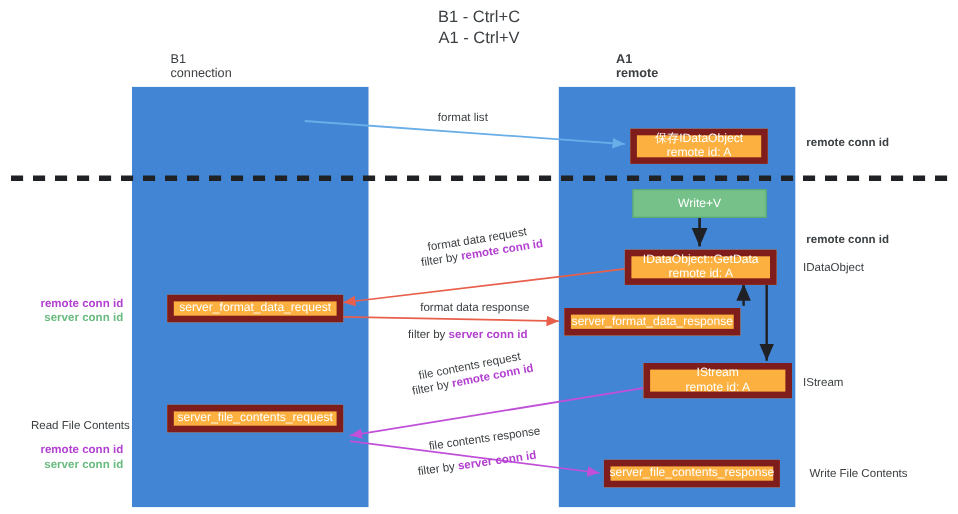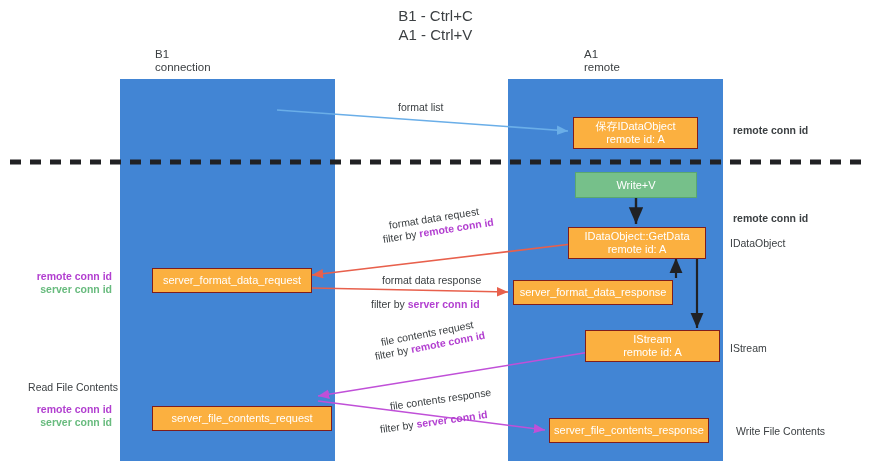--- a/index.html
+++ b/index.html
@@ -23,21 +23,21 @@
 
   .lane{position:absolute;background:#4285d4;}
 
   .box{
     position:absolute;box-sizing:border-box;
     display:flex;align-items:center;justify-content:center;
     text-align:center;color:#ffffff;font-size:11px;line-height:13px;
     white-space:pre-line;padding:2px 4px;
   }
   .box.green{background:#76c08a;border:1px solid #5aa770;}
-  .box.orange{background:#fbb040;border:1px solid #7f1d1d;}
+  .box.orange{background:#fbb040;border:6px solid #7f1d1d;}
 
   .lbl{position:absolute;font-size:10.5px;color:#3c4043;line-height:13px;white-space:nowrap;}
   .purple{color:#b23fd0;font-weight:bold;}
   .green-t{color:#68bb7e;font-weight:bold;}
   .rot-a{transform:rotate(-9deg);transform-origin:left center;}
   .rot-b{transform:rotate(-11deg);transform-origin:left center;}
   .rot-c{transform:rotate(-8deg);transform-origin:left center;}
   .side{position:absolute;font-size:10.5px;line-height:14px;white-space:pre-line;}
   .side.right{color:#3c4043;}
   .key{position:absolute;font-size:10.5px;line-height:14px;text-align:right;}
@@ -45,21 +45,21 @@
 </head>
 <body>
 
 <div id="stage">
 
   <div class="title">B1 - Ctrl+C
 A1 - Ctrl+V</div>
 
   <div class="col-head" style="left:155px;top:48px;width:120px;">B1
 connection</div>
-  <div class="col-head" style="left:584px;top:48px;width:120px;">A1
+  <div class="col-head" style="left:560px;top:48px;width:120px;font-weight:bold;">A1
 remote</div>
 
   <div class="lane" style="left:120px;top:79px;width:215px;height:382px;"></div>
   <div class="lane" style="left:508px;top:79px;width:215px;height:382px;"></div>
 
   <svg class="layer">
     <defs>
       <marker id="ab" markerWidth="9" markerHeight="9" refX="7" refY="3" orient="auto">
         <path d="M0,0 L7,3 L0,6 z" fill="#6aaee8"></path>
       </marker>
@@ -102,21 +102,21 @@
   <div class="box orange" style="left:568px;top:227px;width:138px;height:32px;">IDataObject::GetData
 remote id: A</div>
 
   <div class="box orange" style="left:152px;top:256px;width:160px;height:25px;margin-top:12px;">server_format_data_request</div>
 
   <div class="box orange" style="left:513px;top:280px;width:160px;height:25px;">server_format_data_response</div>
 
   <div class="box orange" style="left:585px;top:330px;width:135px;height:32px;">IStream
 remote id: A</div>
 
-  <div class="box orange" style="left:152px;top:406px;width:180px;height:25px;">server_file_contents_request</div>
+  <div class="box orange" style="left:152px;top:368px;width:160px;height:25px;">server_file_contents_request</div>
 
   <div class="box orange" style="left:549px;top:418px;width:160px;height:25px;">server_file_contents_response</div>
 
   <div class="lbl" style="left:398px;top:101px;">format list</div>
 
   <div class="lbl rot-a" style="left:389px;top:219px;">format data request</div>
   <div class="lbl rot-a" style="left:383px;top:233px;">
     <span>filter by </span><span class="purple">remote conn id</span>
   </div>
 

